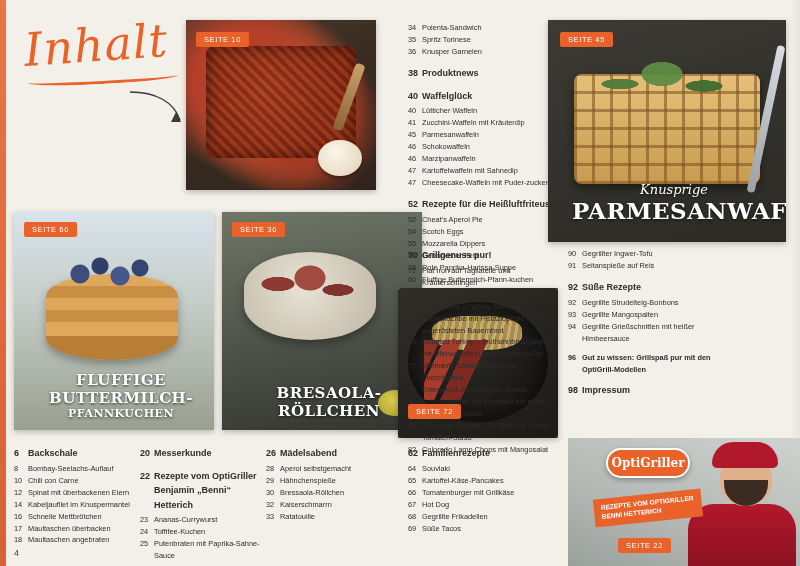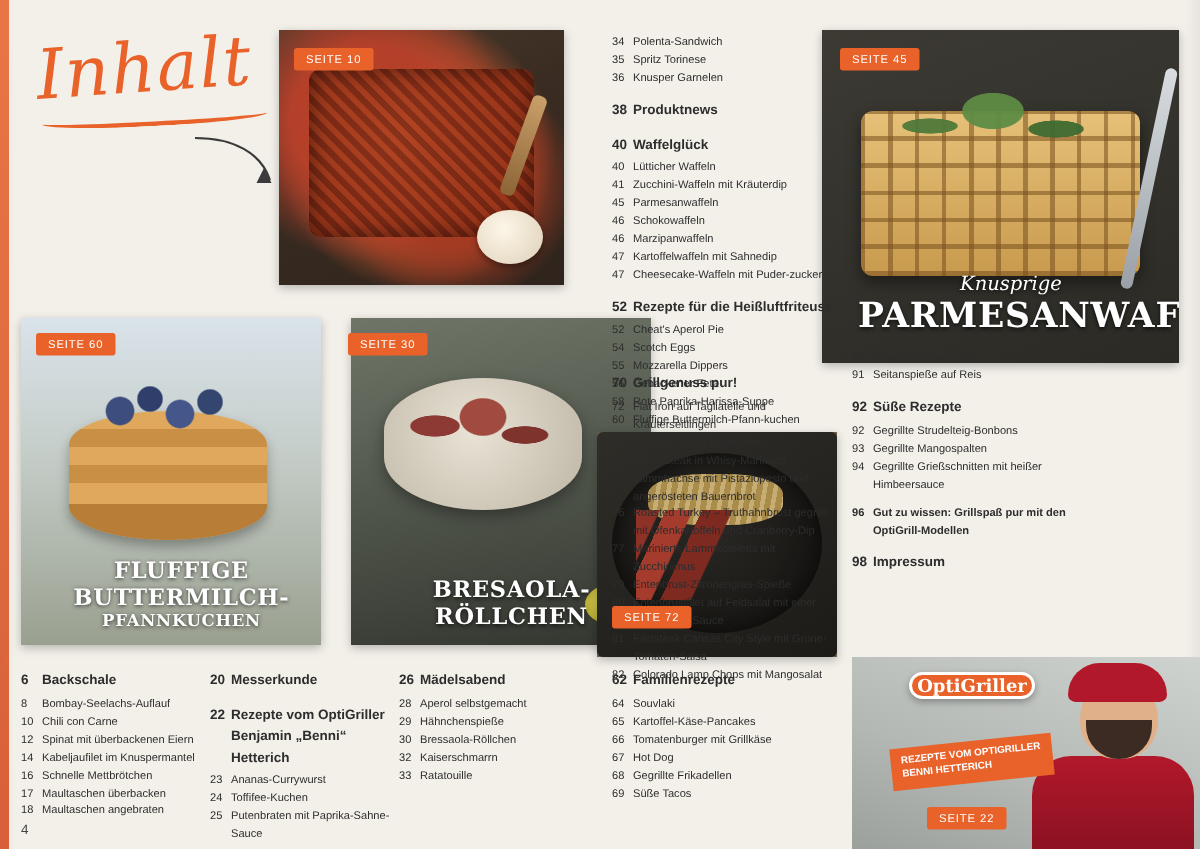--- a/index.html
+++ b/index.html
@@ -134,21 +134,21 @@
   #photo-pancake .berries{
     position:absolute; left:52px; top:40px; width:96px; height:40px;
     background:
       radial-gradient(circle at 14px 22px, #3d4e7e 0 9px, rgba(0,0,0,0) 10px),
       radial-gradient(circle at 34px 14px, #2f3e6b 0 8px, rgba(0,0,0,0) 9px),
       radial-gradient(circle at 54px 24px, #44568a 0 9px, rgba(0,0,0,0) 10px),
       radial-gradient(circle at 74px 16px, #34456f 0 8px, rgba(0,0,0,0) 9px);
   }
 
   
-  #photo-bresaola{ left:222px; top:212px; width:200px; height:218px;margin-left:12px; }
+  #photo-bresaola{ left:222px; top:212px; width:200px; height:218px; }
   #photo-bresaola .bg{
     position:absolute; inset:0;
     background:linear-gradient(170deg,#6f7667 0%, #4e5349 55%, #33362f 100%);
   }
   #photo-bresaola .plate{
     position:absolute; left:22px; top:40px; width:132px; height:88px;
     border-radius:50%/40%;
     background:radial-gradient(circle at 45% 40%, #e9e3d6, #bdb5a4);
     box-shadow:0 4px 10px rgba(0,0,0,.35);
   }
@@ -244,21 +244,21 @@
     display:flex;
   }
   .toc .head .pg{ width:14px; flex:0 0 14px; }
   .toc .head.first{ margin-top:0; }
 
   
   #col-top-mid{ left:408px; top:22px; width:150px; }
   
   #col-mid-left{ left:408px; top:248px; width:150px; }
   
-  #col-mid-right{ left:568px; top:232px; width:150px; }
+  #col-mid-right{ left:568px; top:248px; width:150px; }
   .note{
     margin-top:8px;
     font-size:7.4px;
     font-weight:bold;
     color:#2d2d2d;
     line-height:1.5;
   }
 
   
   #col-b1{ left:14px; top:446px; width:120px; }
@@ -297,21 +297,21 @@
     border-radius:0 0 22px 22px;
     background:#3b2b22;
   }
   #promo .person-body{
     position:absolute; right:4px; bottom:0; width:108px; height:62px;
     border-radius:26px 26px 0 0;
     background:linear-gradient(#b2182b,#8c1222);
   }
   #promo .logo{
     position:absolute; left:38px; top:10px;
-    width:84px; height:18px;
+    width:84px; height:30px;
     border-radius:17px;
     background:#e8622a;
     color:#fff;
     font-family:"DejaVu Serif", serif;
     font-weight:bold;
     font-size:12px;
     display:flex; align-items:center; justify-content:center;
     box-shadow:0 2px 5px rgba(0,0,0,.3);
     border:2px solid #fff;
   }

